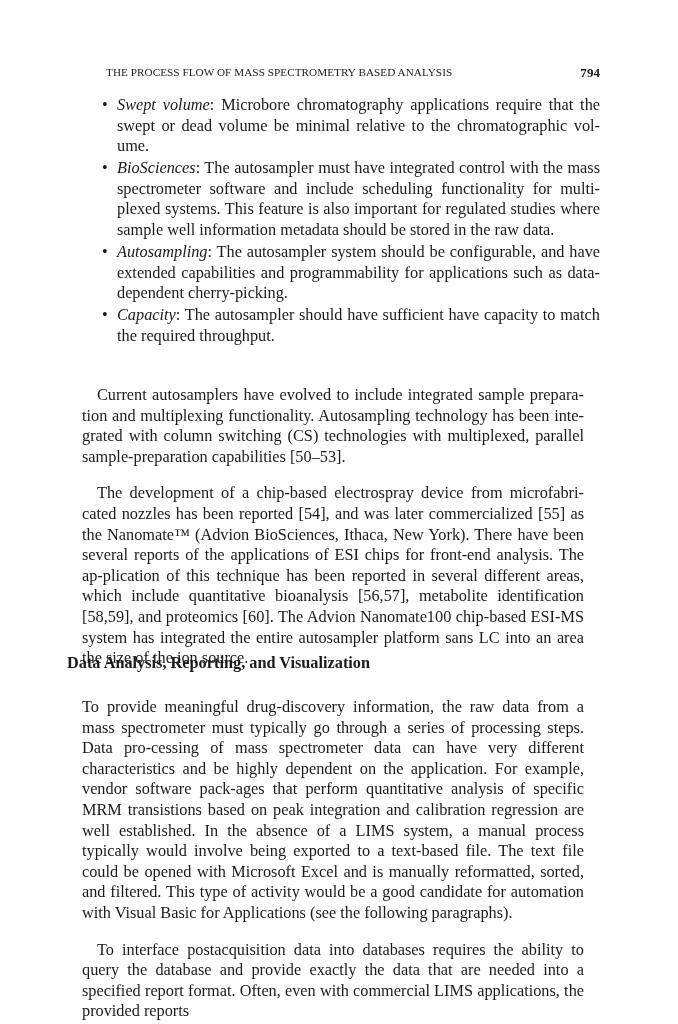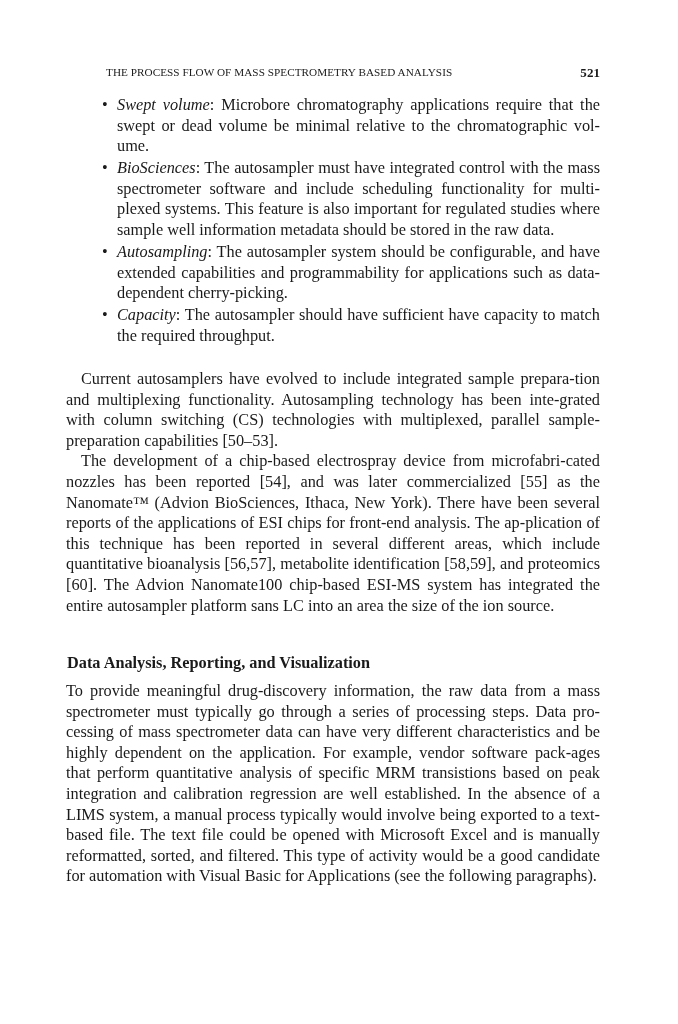--- a/index.html
+++ b/index.html
@@ -8,45 +8,46 @@
     .page { position: absolute; left: 66px; top: 0; width: 534px; }
     .running-head { position: absolute; top: 66px; left: 106px; width: 494px;
       font-size: 11.2px; letter-spacing: 0.05px; }
     .running-head .title { position: absolute; left: 0; top: 0; }
     .running-head .pgno { position: absolute; right: 0; top: 0; font-weight: bold; font-size: 13px; top: -1px; }
     .bullets { position: absolute; top: 95px; left: 0; width: 534px; margin: 0; padding: 0; list-style: none; }
     .bullets li { position: relative; padding-left: 51px; font-size: 16.3px; line-height: 20.6px;
       text-align: justify; margin-bottom: 1.4px; }
     .bullets li .dot { position: absolute; left: 36px; top: 0; }
     .bullets li em { font-style: italic; }
-    .para { font-size: 16.3px; line-height: 20.6px; text-align: justify; margin: 0; text-indent: 15px; }
+    .para { font-size: 16.3px; line-height: 20.6px; text-align: justify; margin: 16px; text-indent: 15px; }
     .p1 { position: absolute; top: 369px; left: 0; width: 534px; }
     .heading { position: absolute; top: 652px; left: 0; font-size: 16.3px; font-weight: bold; margin: 1px; }
     .p3 { position: absolute; top: 681px; left: 0; width: 534px; }
     .noindent { text-indent: 0; font-family: Liberation Serif, serif; }
   </style>
 </head>
 <body>
 
 <div class="running-head">
   <span class="title">THE PROCESS FLOW OF MASS SPECTROMETRY BASED ANALYSIS</span>
-  <span class="pgno">521</span>
+  <span class="pgno">794</span>
 </div>
 
 <div class="page">
   <ul class="bullets">
     <li><span class="dot">•</span><em>Swept volume</em><span>:  Microbore chromatography applications require that the swept or dead volume be minimal relative to the chromatographic vol-ume.</span></li>
     <li><span class="dot">•</span><em>BioSciences</em><span>:  The autosampler must have integrated control with the mass spectrometer software and include scheduling functionality for multi-plexed systems. This feature is also important for regulated studies where sample well information metadata should be stored in the raw data.</span></li>
     <li><span class="dot">•</span><em>Autosampling</em><span>:  The autosampler system should be configurable, and have extended capabilities and programmability for applications such as data-dependent cherry-picking.</span></li>
     <li><span class="dot">•</span><em>Capacity</em><span>:  The autosampler should have sufficient have capacity to match the required throughput.</span></li>
   </ul>
 
   <div class="p1">
     <p class="para">Current autosamplers have evolved to include integrated sample prepara-tion and multiplexing functionality. Autosampling technology has been inte-grated with column switching (CS) technologies with multiplexed, parallel sample-preparation capabilities [50–53].</p>
     <p class="para">The development of a chip-based electrospray device from microfabri-cated nozzles has been reported [54], and was later commercialized [55] as the Nanomate™ (Advion BioSciences, Ithaca, New York). There have been several reports of the applications of ESI chips for front-end analysis. The ap-plication of this technique has been reported in several different areas, which include quantitative bioanalysis [56,57], metabolite identification [58,59], and proteomics [60]. The Advion Nanomate100 chip-based ESI-MS system has integrated the entire autosampler platform sans LC into an area the size of the ion source.</p>
   </div>
 
   <h3 class="heading">Data Analysis, Reporting, and Visualization</h3>
 
   <div class="p3">
     <p class="para noindent">To provide meaningful drug-discovery information, the raw data from a mass spectrometer must typically go through a series of processing steps. Data pro-cessing of mass spectrometer data can have very different characteristics and be highly dependent on the application. For example, vendor software pack-ages that perform quantitative analysis of specific MRM transistions based on peak integration and calibration regression are well established. In the absence of a LIMS system, a manual process typically would involve being exported to a text-based file. The text file could be opened with Microsoft Excel and is manually reformatted, sorted, and filtered. This type of activity would be a good candidate for automation with Visual Basic for Applications (see the following paragraphs).</p>
+    <p class="para">To interface postacquisition data into databases requires the ability to query the database and provide exactly the data that are needed into a specified report format. Often, even with commercial LIMS applications, the provided reports</p>
   </div>
 </div>
 
 </body></html>

